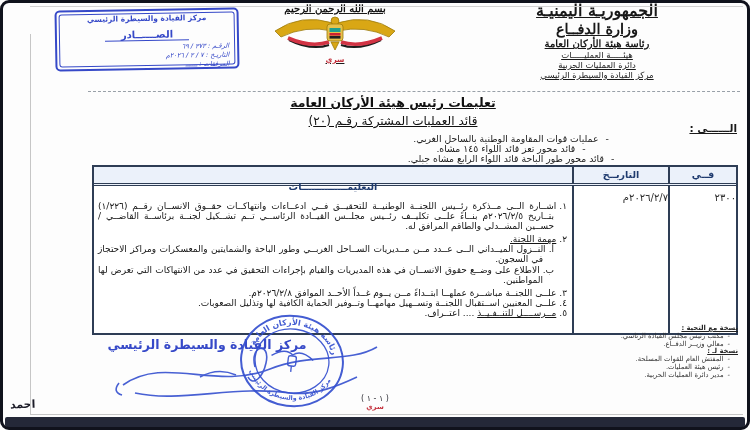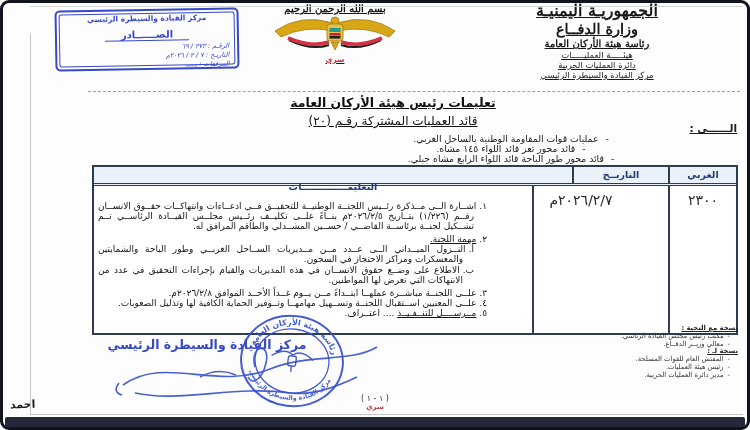--- a/index.html
+++ b/index.html
@@ -42,21 +42,21 @@
   
   .dtable{left:92px;right:12px;top:165px;height:166px;border:2px solid #2e3d55;display:flex;flex-direction:column;direction:rtl;background:#fff;}
   .thead{display:flex;height:16px;border-bottom:3px double #2e3d55;background:#ebf1fa;}
   .th{font-size:9.5px;font-weight:bold;color:#1e3a6e;text-align:center;line-height:15px;}
   .tbody{flex:1;display:flex;overflow:hidden;}
   .td{overflow:hidden;}
   .c-time{width:66px;flex:0 0 66px;}
   .c-date{width:94px;flex:0 0 94px;}
   .c-instr{flex:1;margin-top:12px;}
   .th:not(:last-child),.td:not(:last-child){border-left:2px solid #2e3d55;}
-  .td.c-time,.td.c-date{text-align:center;font-size:14px;padding-top:6px;color:#2a2a2a;margin-left:40px;}
+  .td.c-time,.td.c-date{text-align:right;font-size:10px;padding-top:6px;color:#2a2a2a;}
   .instr{padding:3px 5px 2px 4px;font-size:9px;line-height:10.1px;text-align:justify;color:#141414;direction:rtl;}
   .item{padding-right:13px;text-indent:-13px;}
   .sub{padding-right:24px;text-indent:-11px;}
   .gap{margin-top:3px;}
   .u{text-decoration:underline;}
   .inum{margin-left:3px;}
   
   .sig-unit{left:72px;top:337px;width:270px;text-align:center;color:#3649c8;font-size:12.5px;font-weight:bold;direction:rtl;letter-spacing:1px;}
   .seal{left:238px;top:312px;}
   .sig{left:105px;top:333px;}
@@ -120,21 +120,21 @@
 
   <div class="abs to-label">الــــــى :</div>
   <div class="abs to-items">
     <div class="to-item">عمليات قوات المقاومة الوطنية بالساحل الغربي.</div>
     <div class="to-item">قائد محور تعز قائد اللواء ١٤٥ مشاه.</div>
     <div class="to-item">قائد محور طور الباحة قائد اللواء الرابع مشاه جبلي.</div>
   </div>
 
   <div class="abs dtable">
     <div class="thead">
-      <div class="th c-time">الغربي</div>
+      <div class="th c-time">فــي</div>
       <div class="th c-date">التاريــخ</div>
       <div class="th c-instr">التعليمــــــــــــــات</div>
     </div>
     <div class="tbody">
       <div class="td c-time">٢٣٠٠</div>
       <div class="td c-date">٢٠٢٦/٢/٧م</div>
       <div class="td c-instr instr">
         <div class="item"><span class="inum">١.</span><span>اشــارة الــى مــذكرة رئــيس اللجنــة الوطنيــة للتحقيــق فــي ادعــاءات وانتهاكــات حقــوق الانســان رقــم (١/٢٢٦) بتــاريخ ٢٠٢٦/٢/٥م بنــاءً علــى تكليــف رئــيس مجلــس القيــادة الرئاســي تــم تشــكيل لجنــة برئاســة القاضــي / حســين المشــدلي والطاقم المرافق له.</span></div>
         <div class="item gap"><span class="inum">٢.</span><span class="u">مهمة اللجنة.</span></div>
         <div class="sub"><span class="inum">أ.</span><span>النــزول الميــداني الــى عــدد مــن مــديريات الســاحل الغربــي وطور الباحة والشمايتين والمعسكرات ومراكز الاحتجاز في السجون.</span></div>

